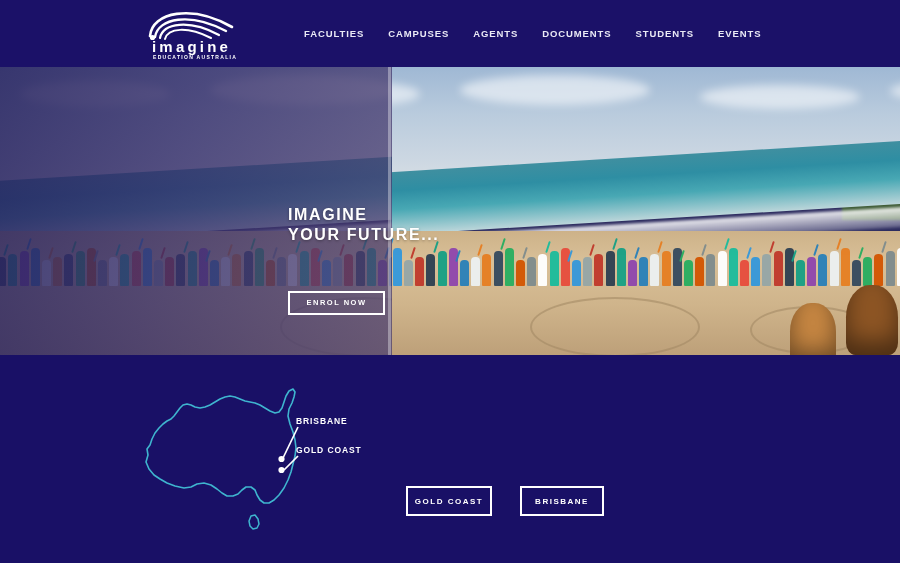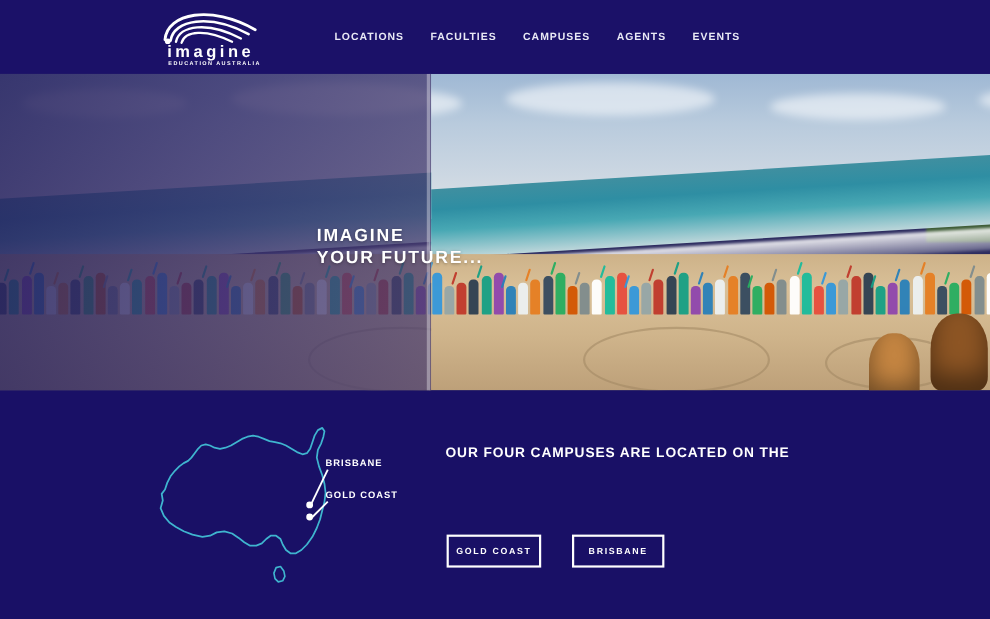--- a/index.html
+++ b/index.html
@@ -176,24 +176,25 @@
           <path d="M20 32 C23 17, 49 13, 79 29" stroke-width="2.2"></path>
           <path d="M25 33 C28 22, 47 20, 71 32" stroke-width="2"></path>
         </g>
         <circle cx="12.5" cy="31.5" r="2.6" fill="#ffffff"></circle>
         <text x="12" y="46" font-family="Liberation Sans, sans-serif" font-size="15" font-weight="bold" letter-spacing="3.2" fill="#ffffff">imagine</text>
         <text x="13" y="53" font-family="Liberation Sans, sans-serif" font-size="5" font-weight="bold" letter-spacing="1.3" fill="#ffffff">EDUCATION AUSTRALIA</text>
       </svg>
     </div>
 
     <nav class="nav">
-      <div class="nav-item">LOCATIONS</div>
       <div class="nav-item">FACULTIES</div>
       <div class="nav-item">CAMPUSES</div>
       <div class="nav-item">AGENTS</div>
+      <div class="nav-item">DOCUMENTS</div>
+      <div class="nav-item">STUDENTS</div>
       <div class="nav-item">EVENTS</div>
 
     </nav>
   </div>
 
   <div class="hero">
 
     <div class="hero-photo-right">
       <div class="beachscene" id="scene-right">
           <div style="position: absolute; top: 0px; height: 100%; width: 1020px; left: -160px;">
@@ -401,20 +402,21 @@
           </div>
         </div>
       <div class="hero-left-overlay"></div>
     </div>
 
     <div class="hero-divider"></div>
 
     <div class="hero-content">
       <div class="hero-title">IMAGINE</div>
       <div class="hero-title">YOUR FUTURE...</div>
+      <button class="hero-btn" id="enrol-btn">ENROL NOW</button>
     </div>
   </div>
 
   <div class="locations">
 
     <div class="map-wrap">
       <svg width="220" height="150" viewBox="0 0 220 150">
         <path d="M7,62 L4,66 L5,72 L3,79 L6,86 L11,92 L17,96 L24,100 L32,103
                  L41,105 L48,104 L54,101 L61,100 L68,102 L74,106 L79,110
                  L84,113 L90,113 L95,111 L99,107 L103,104 L108,104 L112,107
@@ -434,21 +436,20 @@
 
         <line x1="140" y1="75" x2="155" y2="44" stroke="#ffffff" stroke-width="1.7"></line>
         <line x1="141" y1="87" x2="155" y2="73" stroke="#ffffff" stroke-width="1.7"></line>
 
         <text x="153" y="41" font-family="Liberation Sans, sans-serif" font-size="8.5" font-weight="bold" letter-spacing="0.9" fill="#ffffff">BRISBANE</text>
         <text x="153" y="70" font-family="Liberation Sans, sans-serif" font-size="8.5" font-weight="bold" letter-spacing="0.9" fill="#ffffff">GOLD COAST</text>
       </svg>
     </div>
 
     <div class="loc-text">
-      <div class="loc-head">OUR FOUR CAMPUSES ARE LOCATED ON THE</div>
     </div>
 
     <div class="loc-buttons" style="position:absolute;left:406px;top:131px;">
       <button class="loc-btn" id="goldcoast-btn">GOLD COAST</button>
       <button class="loc-btn" id="brisbane-btn">BRISBANE</button>
     </div>
   </div>
 
 </div>
 

